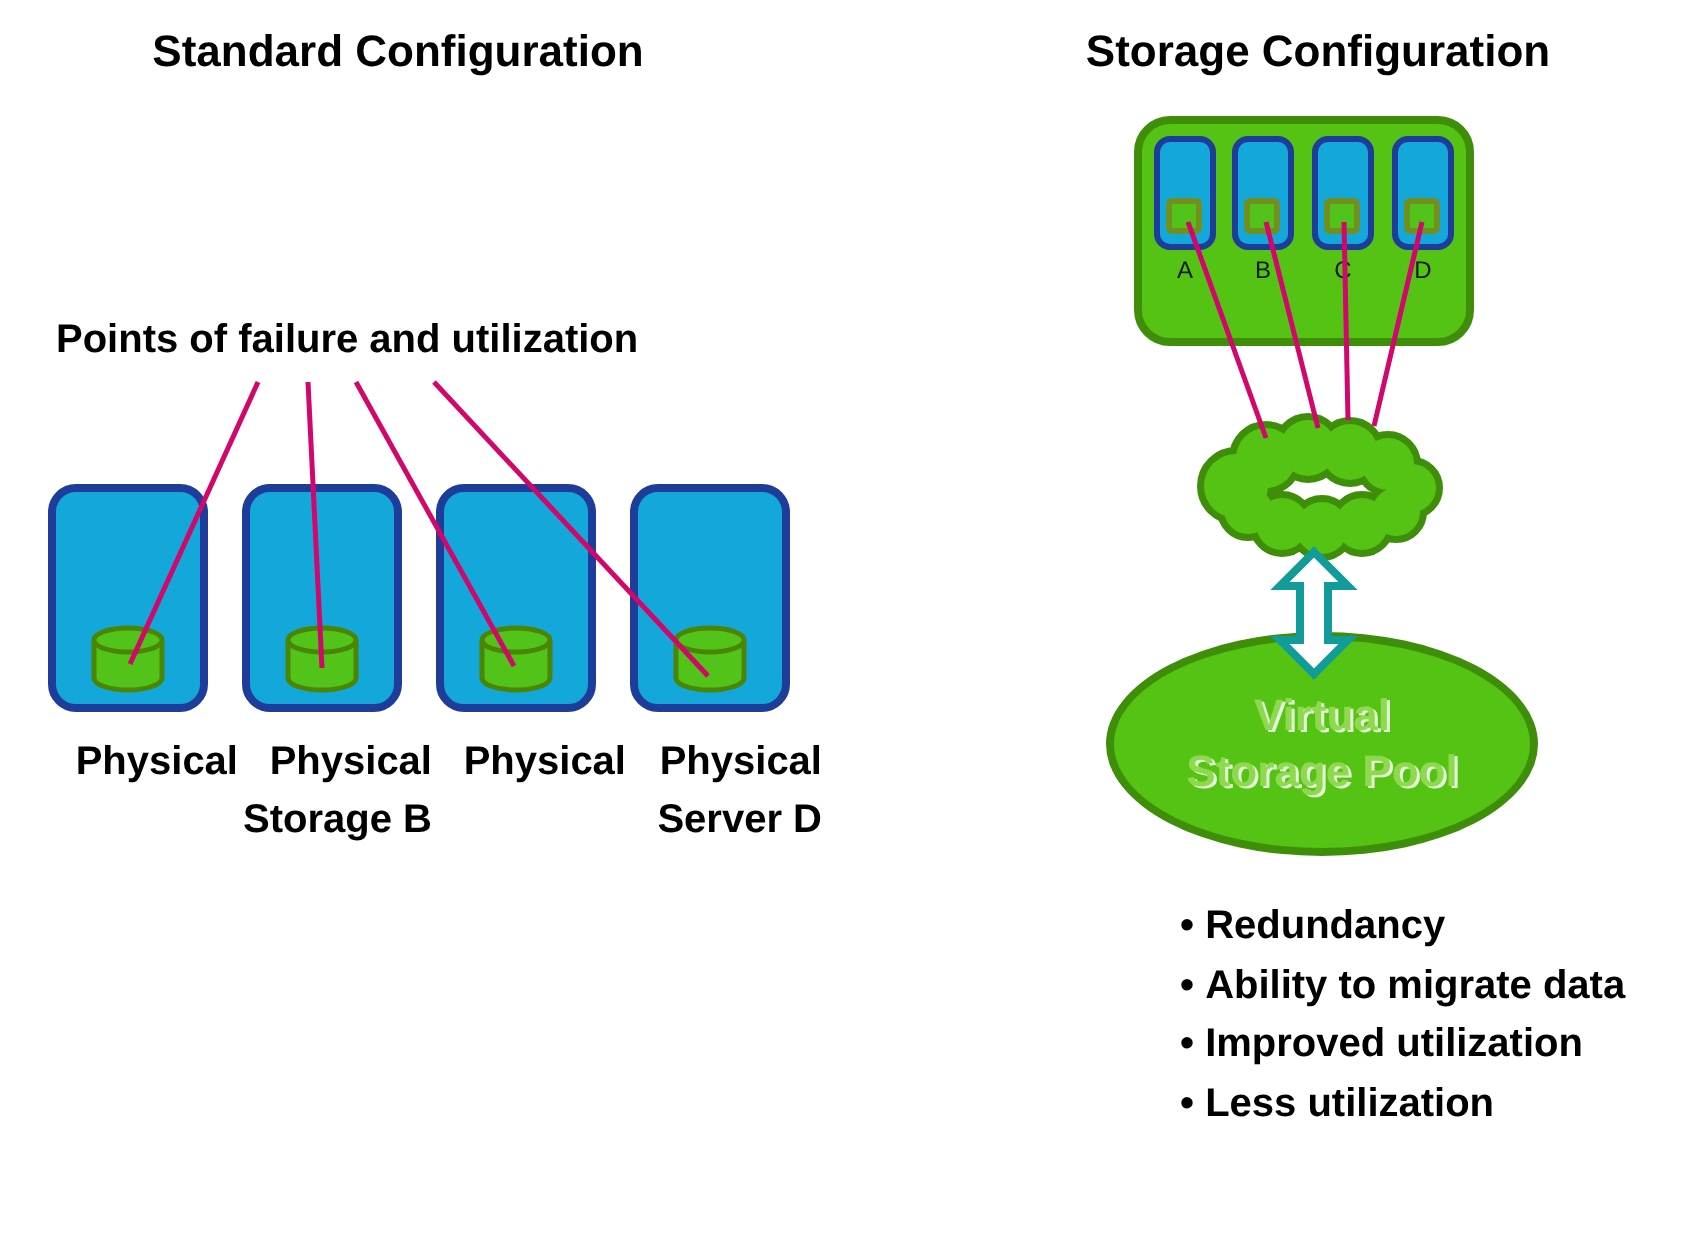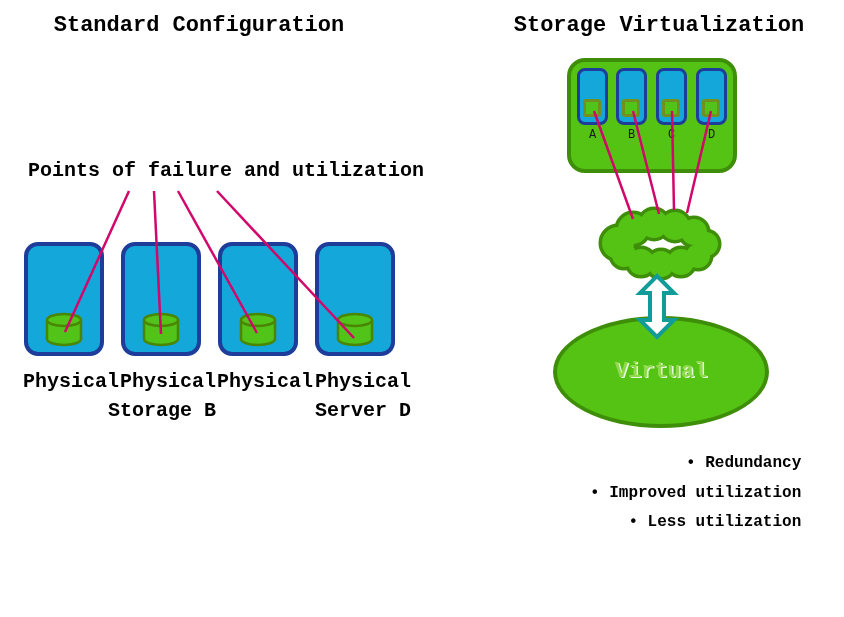--- a/index.html
+++ b/index.html
@@ -1,18 +1,18 @@
 <!DOCTYPE html>
 <html style="--blue-fill: #14A7DA; --blue-border: #1E3C99; --green-fill: #55C314; --green-border: #3E8E09; --disk-fill: #52C318; --disk-border: #4A8504; --square-border: #71901F; --connector: #D1076B; --arrow-stroke: #119C99; --pool-text: #8FD94E; --text: #000000;"><head>
 <meta charset="utf-8">
 <style>
   html,body{margin:0;padding:0;background:#fff;}
   .canvas{
     position:relative;width:844px;height:617px;overflow:hidden;background:#fff;
-    font-family:Liberation Mono, monospace;color:var(--text,#000);
+    font-family:Liberation Sans, sans-serif;color:var(--text,#000);
   }
   .title{position:absolute;font-size:22px;font-weight:bold;text-align:center;white-space:nowrap;}
   .left-title{left:38px;top:13px;width:322px;}
   .right-title{left:499px;top:13px;width:320px;}
   .callout{position:absolute;left:28px;top:159px;font-size:20px;font-weight:bold;white-space:nowrap;}
 
   .server{
     position:absolute;top:242px;width:72px;height:106px;
     background:var(--blue-fill);border:4px solid var(--blue-border);border-radius:14px;
   }
@@ -46,33 +46,33 @@
     text-align:center;font-size:22px;font-weight:bold;line-height:28px;
     padding-top:0;box-sizing:content-box;
     display:flex;flex-direction:column;justify-content:center;
     color:var(--pool-text);
     text-shadow:1.5px 1px 0 rgba(255,255,255,0.85);
     z-index:1;
   }
 
   .bullets{
     position:absolute;left:590px;top:449px;margin:0;padding:0;list-style:none;
-    font-size:16px;font-weight:bold;line-height:29.5px;white-space:nowrap;text-align:right;
+    font-size:20px;font-weight:bold;line-height:29.5px;white-space:nowrap;
   }
   .bullets li::before{content:"\2022\00a0";}
 
   .overlay{position:absolute;left:0;top:0;width:844px;height:617px;pointer-events:none;z-index:5;}
 </style>
 </head>
 <body>
 
 <div class="canvas">
 
   <div class="title left-title">Standard Configuration</div>
-  <div class="title right-title">Storage Virtualization</div>
+  <div class="title right-title">Storage Configuration</div>
 
   <div class="callout">Points of failure and utilization</div>
 
   <div class="server" style="left:24px">
     <svg class="cyl" viewBox="0 0 40 36">
       <path d="M3,8 L3,27 A17,6 0 0 0 37,27 L37,8" style="fill:var(--disk-fill);stroke:var(--disk-border)" stroke-width="2.5"></path>
       <ellipse cx="20" cy="8" rx="17" ry="6" style="fill:var(--disk-fill);stroke:var(--disk-border)" stroke-width="2.5"></ellipse>
     </svg>
   </div>
   <div class="server" style="left:121px">
@@ -123,24 +123,26 @@
       <div class="sq"></div>
     </div>
     <div class="mini-letter" style="left:11px">A</div>
     <div class="mini-letter" style="left:50px">B</div>
     <div class="mini-letter" style="left:90px">C</div>
     <div class="mini-letter" style="left:130px">D</div>
   </div>
 
   <div class="pool">
     <div>Virtual</div>
+    <div>Storage Pool</div>
   </div>
 
   <ul class="bullets">
     <li>Redundancy</li>
+    <li>Ability to migrate data</li>
     <li>Improved utilization</li>
     <li>Less utilization</li>
   </ul>
 
   <svg class="overlay" viewBox="0 0 844 617">
 
     <g>
       <line x1="129" y1="191" x2="65" y2="332" style="stroke:var(--connector)" stroke-width="2.5"></line>
       <line x1="154" y1="191" x2="161" y2="334" style="stroke:var(--connector)" stroke-width="2.5"></line>
       <line x1="178" y1="191" x2="257" y2="333" style="stroke:var(--connector)" stroke-width="2.5"></line>

